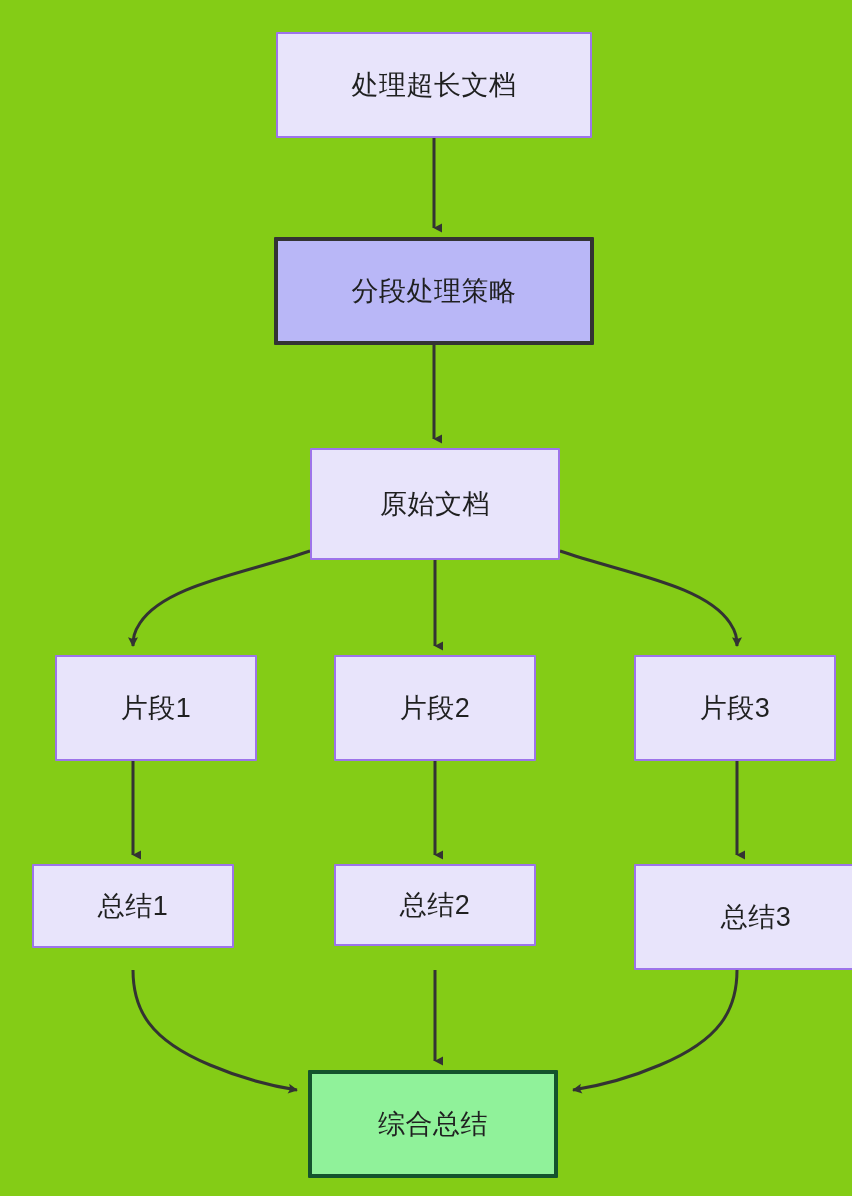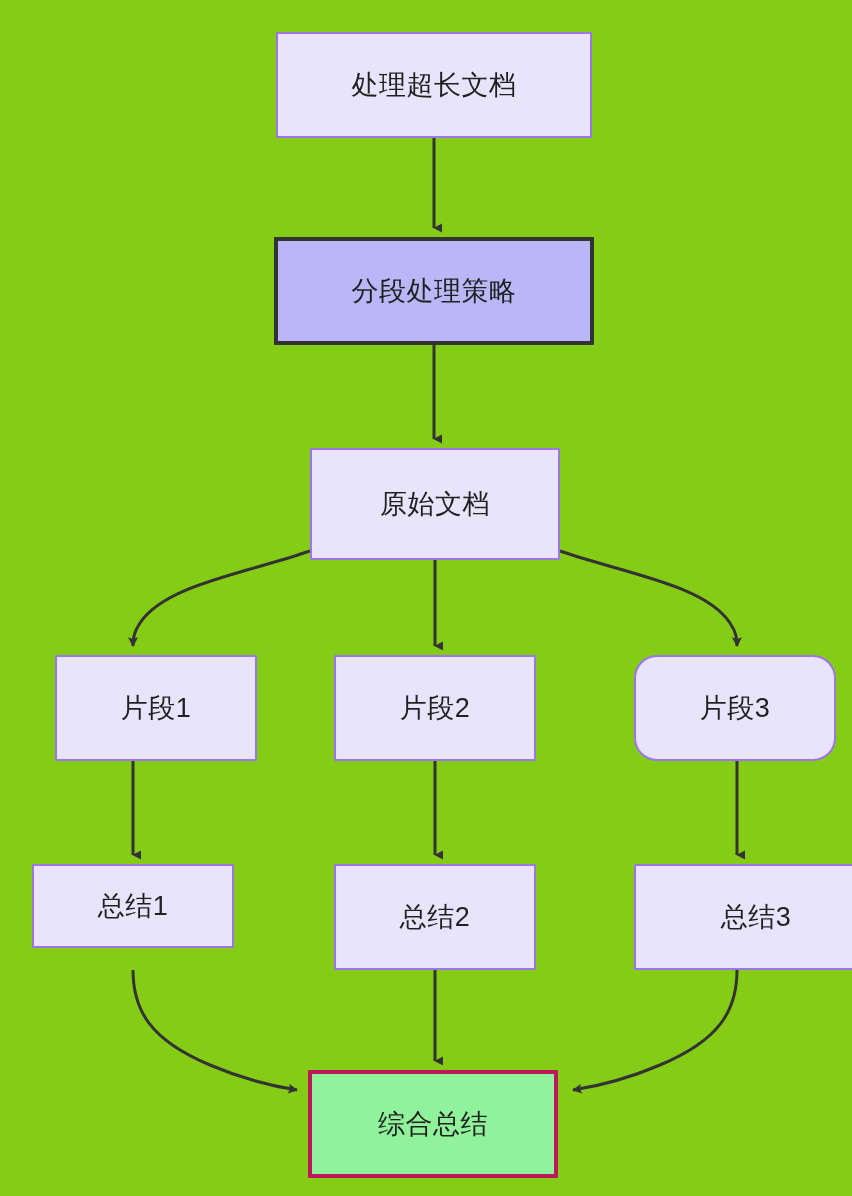--- a/index.html
+++ b/index.html
@@ -45,21 +45,21 @@
   .node.normal {
     background: #e8e4fb;
     border: 2px solid #9d74ea;
   }
   .node.emphasis {
     background: #b9b7f7;
     border: 4px solid #333333;
   }
   .node.result {
     background: #90f29a;
-    border: 4px solid #be185d;
+    border: 4px solid #14532d;
   }
   .node-label {
     display: block;
     white-space: nowrap;
   }
 </style>
 </head>
 <body>
 
 <div id="diagram-root">
@@ -97,27 +97,27 @@
       </div>
       <div class="node normal" style="left: 310px; top: 448px; width: 250px; height: 112px;">
         <span class="node-label">原始文档</span>
       </div>
       <div class="node normal" style="left: 32px; top: 655px; width: 202px; height: 106px; margin-left: 23px;">
         <span class="node-label">片段1</span>
       </div>
       <div class="node normal" style="left: 334px; top: 655px; width: 202px; height: 106px; text-align: center;">
         <span class="node-label">片段2</span>
       </div>
-      <div class="node normal" style="left: 634px; top: 655px; width: 202px; height: 106px; border-radius: 23px;">
+      <div class="node normal" style="left: 634px; top: 655px; width: 202px; height: 106px;">
         <span class="node-label">片段3</span>
       </div>
       <div class="node normal" style="left: 32px; top: 864px; width: 202px; height: 84px;">
         <span class="node-label">总结1</span>
       </div>
-      <div class="node normal" style="left: 334px; top: 864px; width: 202px; height: 106px;">
+      <div class="node normal" style="left: 334px; top: 864px; width: 202px; height: 82px;">
         <span class="node-label">总结2</span>
       </div>
       <div class="node normal" style="left: 634px; top: 864px; width: 244px; height: 106px;">
         <span class="node-label">总结3</span>
       </div>
       <div class="node result" style="left: 308px; top: 1070px; width: 250px; height: 108px;">
         <span class="node-label">综合总结</span>
       </div>
     </div>
 

